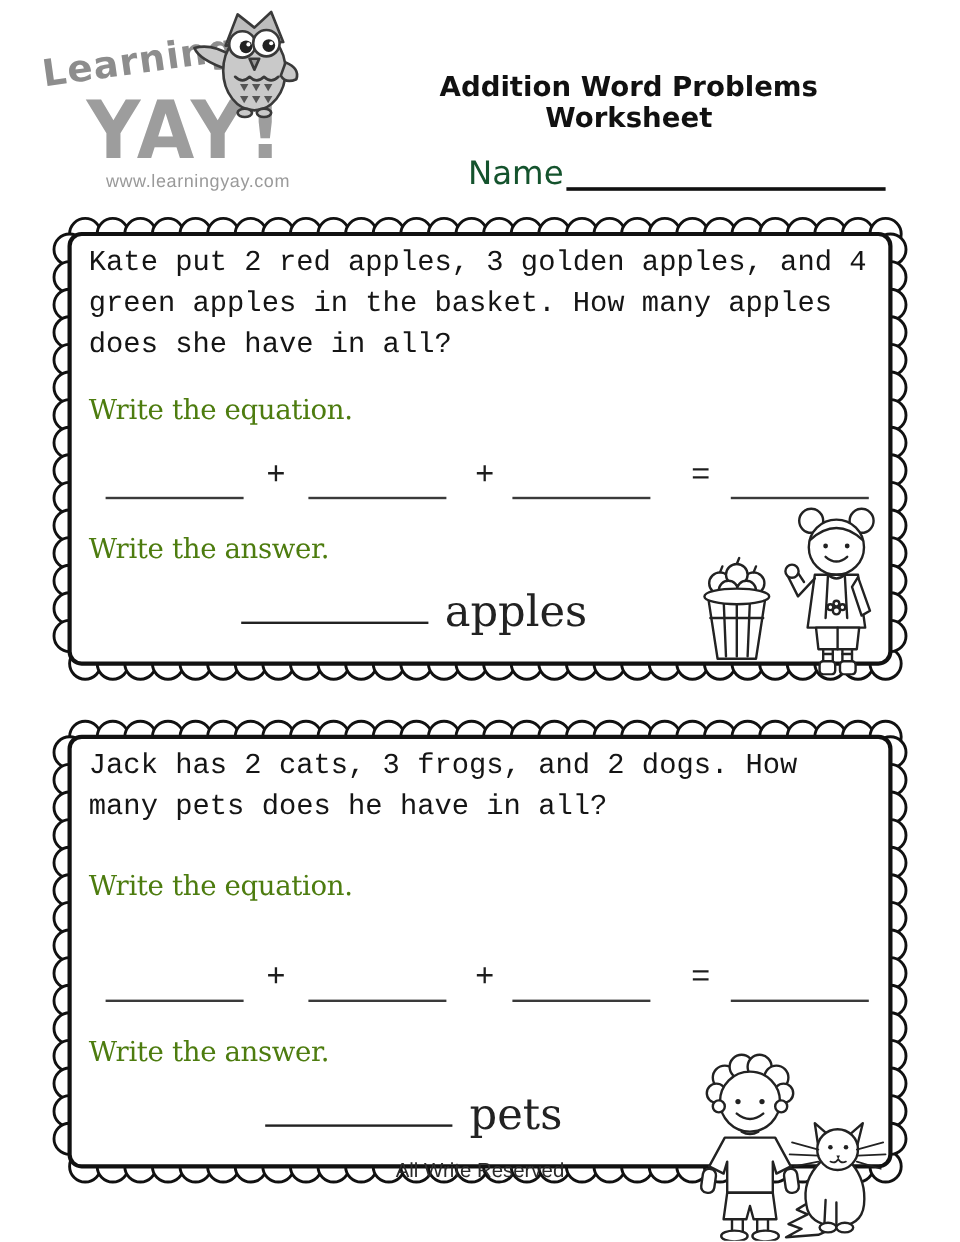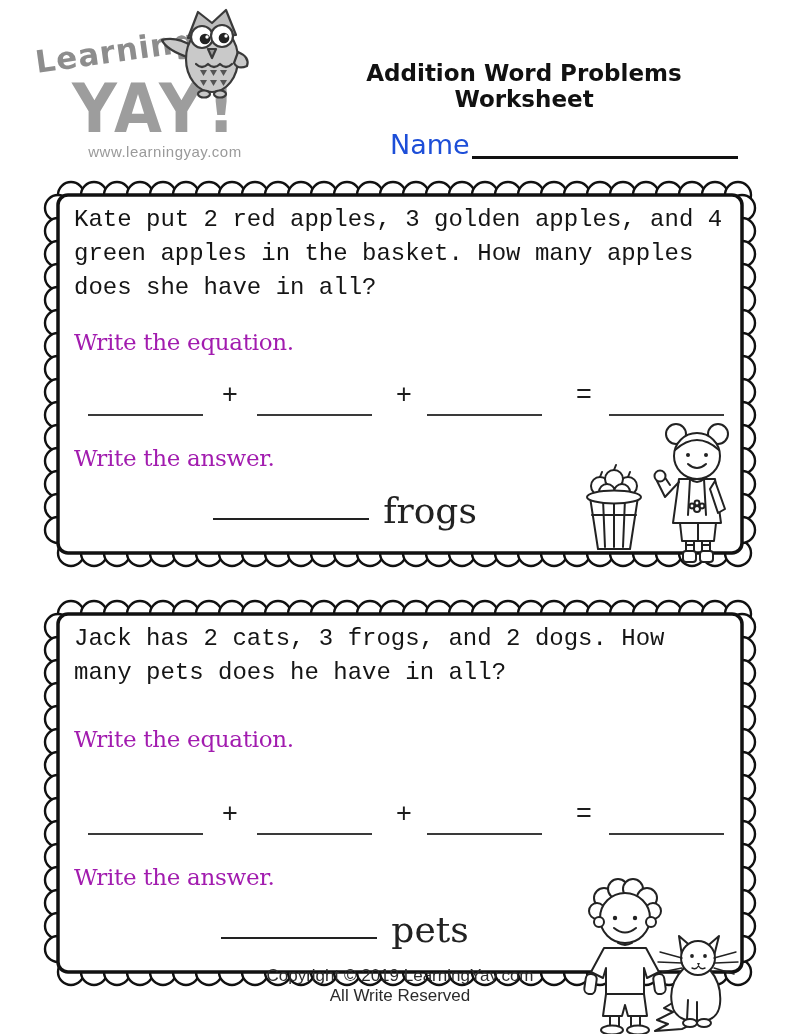--- a/index.html
+++ b/index.html
@@ -14,34 +14,34 @@
   .logo-line2{position:absolute;left:72px;top:72px;font-family:"DejaVu Sans",sans-serif;
               font-weight:bold;font-size:62px;color:#9d9d9d;letter-spacing:3px;
               transform:scaleY(1.08);}
   .logo-url{position:absolute;left:60px;top:143px;width:210px;text-align:center;
             font-size:15px;color:#9a9a9a;letter-spacing:.5px;}
   .owl{position:absolute;left:152px;top:2px;width:112px;height:106px;}
 
   .title{position:absolute;left:282px;top:48px;width:460px;text-align:center;
          font-family:"DejaVu Sans",sans-serif;font-weight:600;font-size:23px;color:#111;}
   .name-row{position:absolute;left:390px;top:128px;display:flex;align-items:flex-end;}
-  .name-label{font-family:"DejaVu Sans",sans-serif;font-size:27px;font-weight:500;color:#1d4ed8;line-height:34px;}
+  .name-label{font-family:"DejaVu Sans",sans-serif;font-size:27px;font-weight:500;color:#14532d;line-height:34px;}
   .name-line{width:266px;height:0;border-bottom:3px solid #111;margin:0 0 3px 2px;}
 
   
   .problem-box{position:absolute;left:46px;width:708px;height:382px;}
   .box1{top:183px;} .box2{top:602px;}
   .scallop-frame{position:absolute;inset:0;z-index:0;overflow:visible;}
   .sc{fill:#fff;stroke:#111;stroke-width:2.4px;}
   .frame-rect{fill:#fff;stroke:#111;stroke-width:3.5px;}
 
   .problem-text{position:absolute;left:28px;right:25px;top:20px;z-index:1;margin:0;
                 font-size:24px;line-height:34px;color:#151515;font-family:Liberation Mono, monospace;}
   .write-label{position:absolute;left:28px;z-index:1;font-family:"DejaVu Serif",serif;
-               font-size:23px;color:#a21caf;letter-spacing:-.3px;}
+               font-size:23px;color:#4d7c0f;letter-spacing:-.3px;}
   .write-eq{top:146px;} .box2 .write-eq{top:124px;}
   .write-ans{top:262px;}
 
   .eq-row{position:absolute;left:0;top:0;width:100%;height:100%;z-index:1;}
   .eq-line{position:absolute;top:231px;width:115px;height:0;border-bottom:2.4px solid #3a3a3a;}
   .eq-line.p1{left:42px;} .eq-line.p2{left:211px;} .eq-line.p3{left:381px;} .eq-line.p4{left:563px;}
   .eq-sym{position:absolute;top:196px;width:24px;text-align:center;font-size:27px;
           font-weight:500;color:#1d1d1d;line-height:30px;}
   .eq-sym.s1{left:172px;} .eq-sym.s2{left:346px;} .eq-sym.s3{left:526px;}
 
@@ -202,21 +202,21 @@
       <span class="eq-sym s1">+</span>
       <span class="eq-line p2"></span>
       <span class="eq-sym s2">+</span>
       <span class="eq-line p3"></span>
       <span class="eq-sym s3">=</span>
       <span class="eq-line p4"></span>
     </div>
     <div class="write-label write-ans">Write the answer.</div>
     <div class="ans-row">
       <span class="ans-line"></span>
-      <span class="ans-unit">frogs</span>
+      <span class="ans-unit">apples</span>
     </div>
     <svg class="illus1" viewBox="0 0 172 148">
       <g fill="#fff" stroke="#222" stroke-width="2" stroke-linejoin="round" stroke-linecap="round">
 
         <path d="M14,82 L62,82 L54,134 L22,134 Z"></path>
         <path d="M27,84 L29,132 M38,84 L38,132 M49,84 L47,132" fill="none"></path>
         <path d="M16,100 L60,100" fill="none"></path>
 
         <circle cx="24" cy="71" r="9"></circle>
           <circle cx="52" cy="71" r="9"></circle>
@@ -411,17 +411,16 @@
         <path d="M138.5,94 Q136,98 132,96 M138.5,94 Q141,98 145,96" fill="none" stroke-width="1.4"></path>
         <path d="M122,86 L100,80 M122,91 L98,90 M122,96 L102,100 M154,86 L176,80 M155,91 L178,90 M154,96 L174,102" fill="none" stroke-width="1.4"></path>
         <path d="M128,128 L127,148 M137,130 L137,150" fill="none"></path>
         <ellipse cx="130" cy="151" rx="7" ry="4"></ellipse>
           <ellipse cx="144" cy="151" rx="7" ry="4"></ellipse>
       </g>
     </svg>
   </section>
 
   <div class="footer">
-    <div>Copyright © 2019 LearningYay.com</div>
     <div>All Write Reserved</div>
   </div>
 
 </div>
 
 </body></html>

